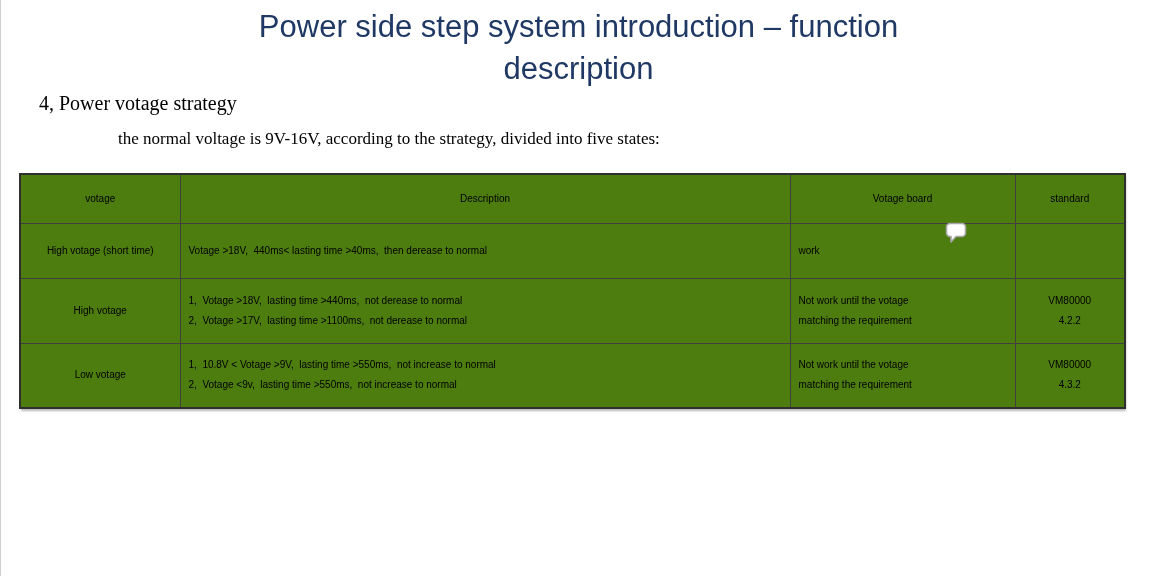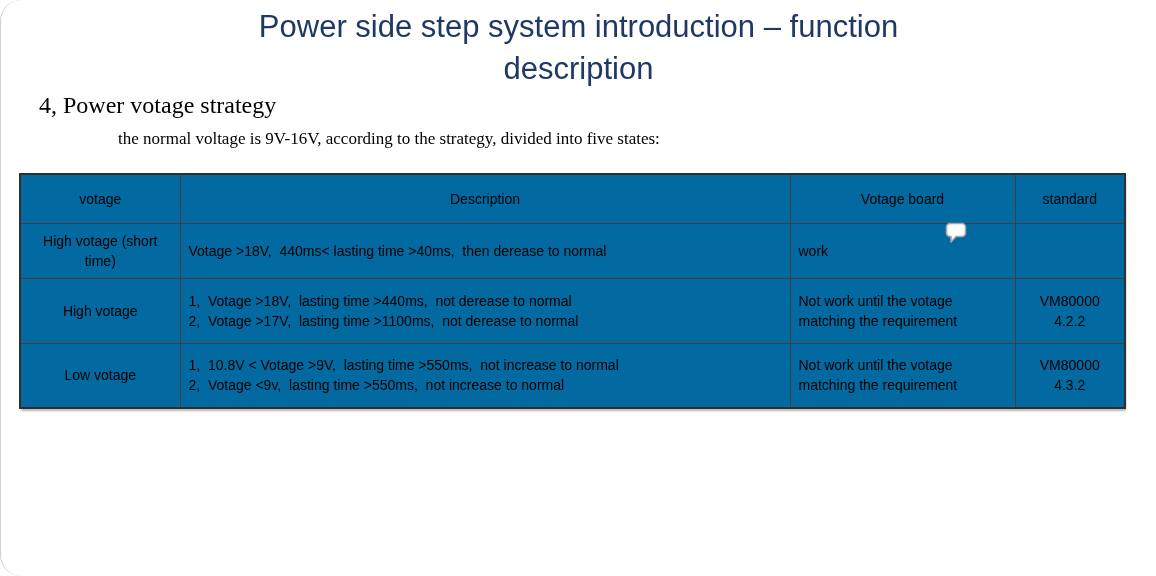--- a/index.html
+++ b/index.html
@@ -5,56 +5,55 @@
   html,body{margin:0;padding:0;background:#fff;}
   .page{
     position:relative;
     width:1156px;height:576px;
     background:#ffffff;
     border-left:1px solid #cfcfcf;
     box-sizing:border-box;
     overflow:hidden;
     font-family:"Liberation Sans",sans-serif;
     color:#000;
-    border-radius:21px;
   }
   .title{
     padding-top:6px;
     text-align:center;
     color:#1f3864;
     font-size:31px;
     line-height:42px;
     font-weight:500;
     letter-spacing:0;
   }
   .title-line{display:block;}
   .section-heading{
     position:absolute;
     left:38px;top:92px;
     font-family:"Liberation Serif",serif;
-    font-size:24px;
+    font-size:20px;
     white-space:nowrap;
     text-align:center;
   }
   .intro{
     position:absolute;
     left:75px;top:129px;
     font-family:"Liberation Serif",serif;
     font-size:17px;
     white-space:nowrap;
     margin-left:42px;
   }
   table.voltage{
     position:absolute;
     left:18px;top:173px;
     width:1105px;
     border-collapse:collapse;
     table-layout:fixed;
-    font-size:14px;
-    background:#0369a1;
+    font-size:10px;
+    background:#4d7c0f;
     box-shadow:1px 3px 2px -1px rgba(0,0,0,.28);
   }
   table.voltage{border:2px solid #2f2f2f;}
   table.voltage th, table.voltage td{
     border:1px solid #404040;
     vertical-align:middle;
     line-height:20px;
     font-weight:400;
   }
   thead tr{height:49px;}

